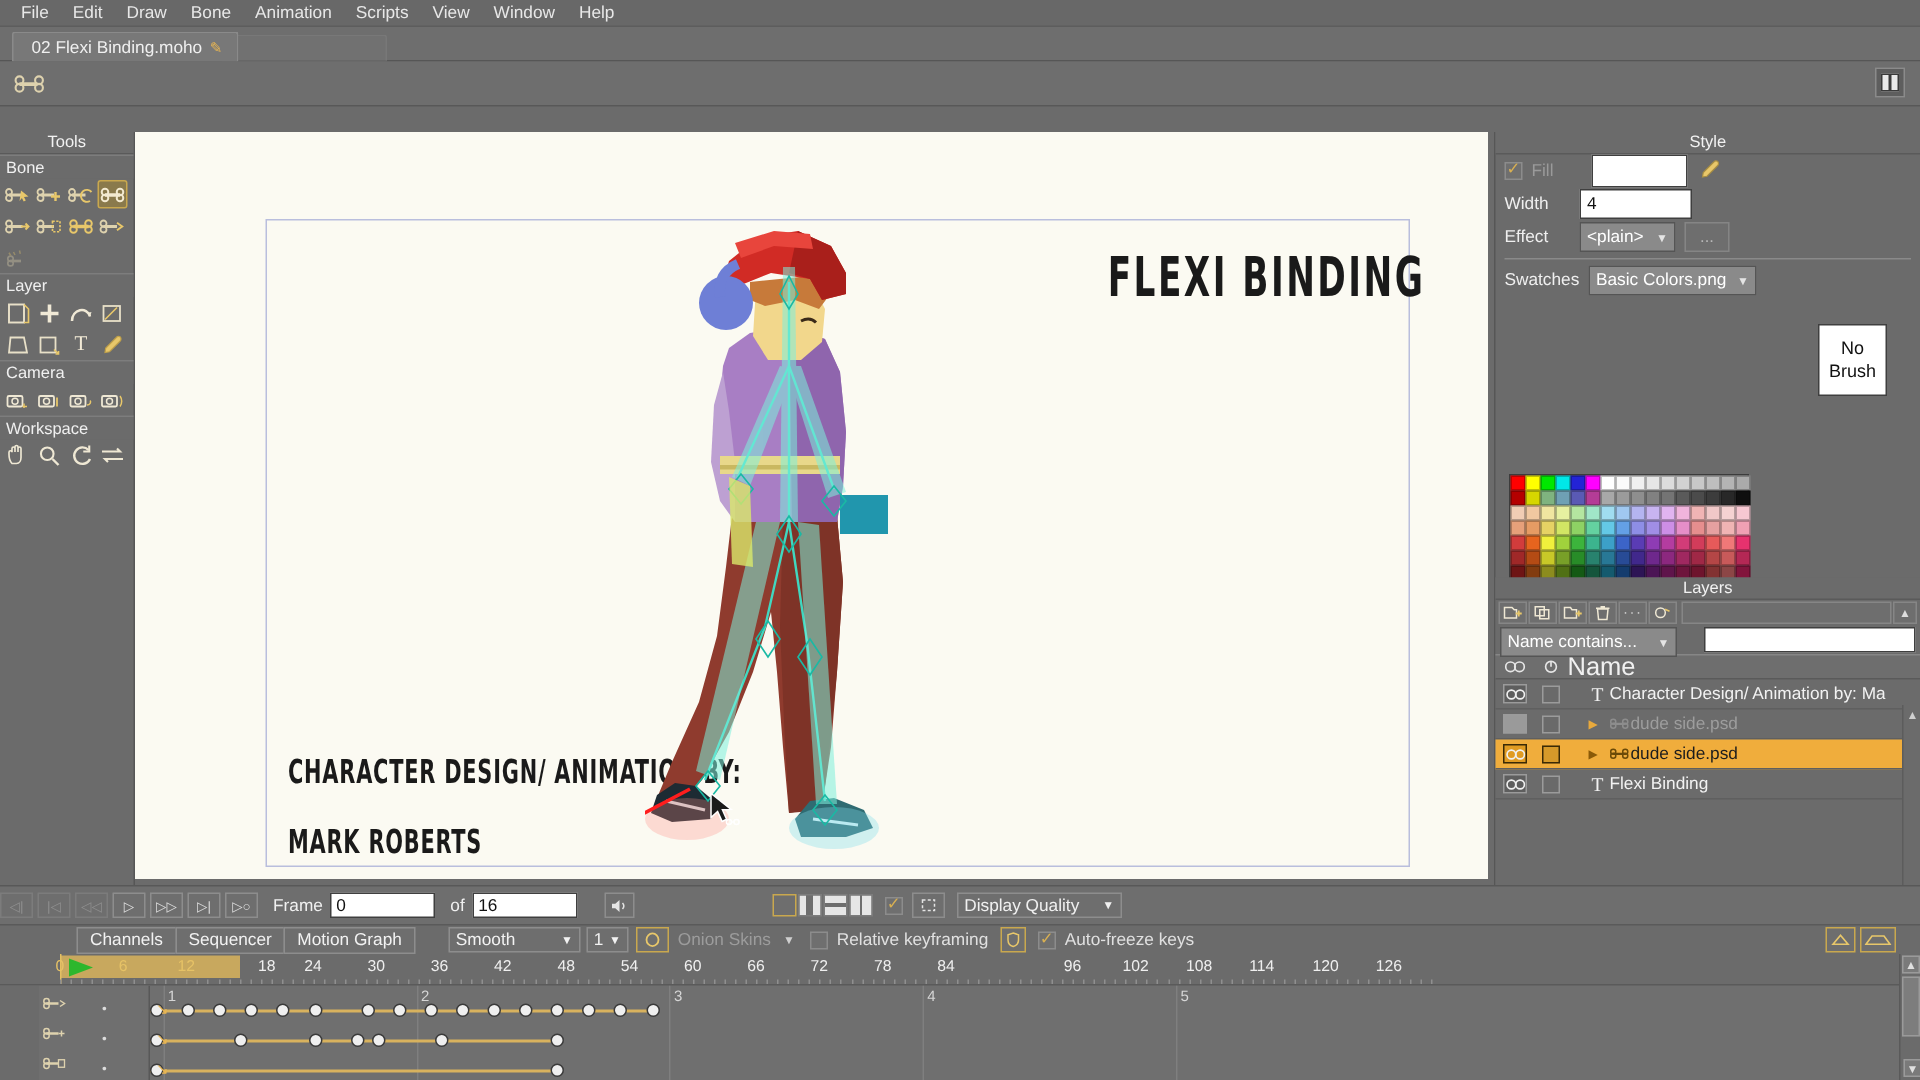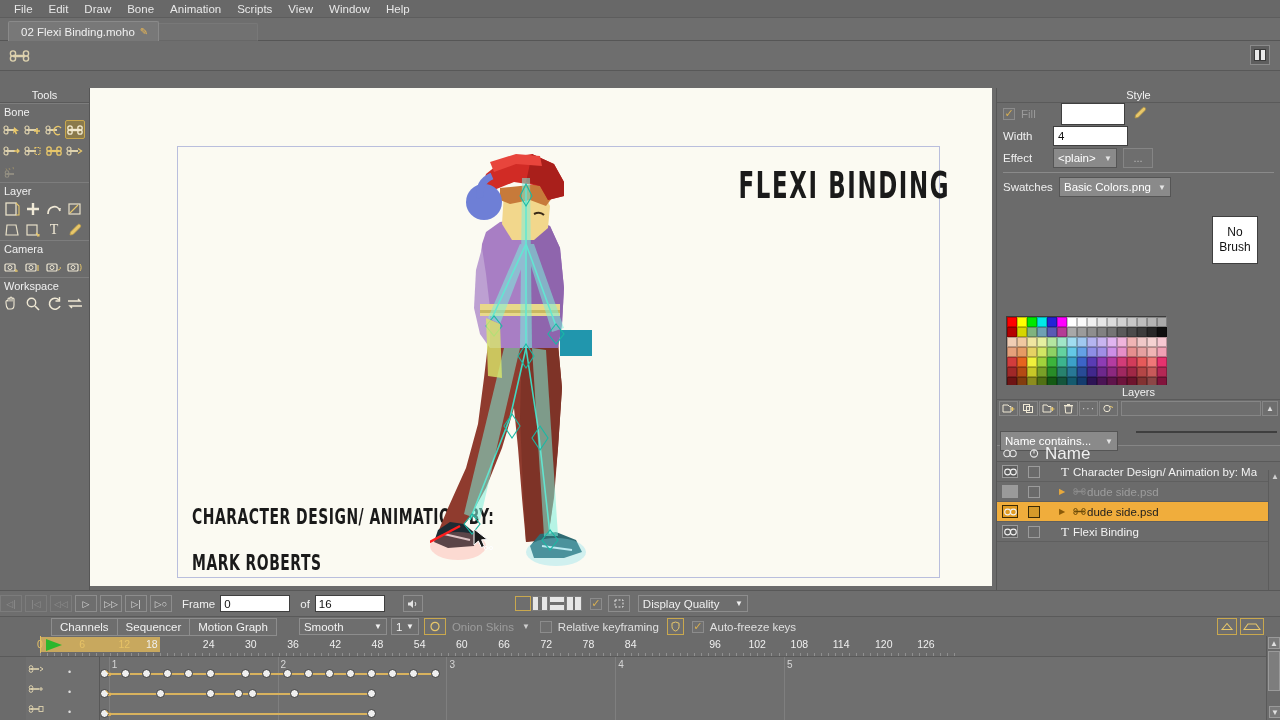--- a/index.html
+++ b/index.html
@@ -168,21 +168,21 @@
   .advrow { position:absolute; left:6px; top:360px; display:flex; align-items:center; gap:6px; font-size:11.5px; }
 
   
   .layers { position:absolute; left:0; top:297px; right:0; bottom:0; background:#6b6b6b; }
   .layer-toolbar { display:flex; align-items:center; height:17px; padding:1px 2px; gap:1px; }
   .lbtn { width:19px; height:15px; display:flex; align-items:center; justify-content:center;
           background:#6e6e6e; border:1px solid #868686; }
   .lfield { flex:1; height:15px; background:#6e6e6e; border:1px solid #868686; margin-left:2px;}
   .lcar { width:16px; height:15px; background:#6e6e6e; border:1px solid #868686;
           display:flex; align-items:center; justify-content:center; color:#ddd; font-size:8px;}
-  .filterrow { display:flex; height:19px; padding:14px 3px; gap:18px; }
+  .filterrow { display:flex; height:19px; padding:1px 3px; gap:18px; }
   .namecontains { flex:0 0 118px; }
   .filterinput { flex:1; background:#fff; border:1px solid #3f3f3f; }
   .lheader { display:flex; height:17px; background:#6e6e6e; border-top:1px solid #868686;
              border-bottom:1px solid #5a5a5a; align-items:center; font-size:17px; color:#f0f0f0; }
   .lrow { display:flex; height:20px; align-items:center; font-size:11.5px; color:#f2f2f2;
           border-bottom:1px solid #5f5f5f; }
   .lrow.sel { background:#f0ad3c; color:#1d1d1d; }
   .lrow.off .lname { color:#9d9d9d; }
   .eyecell { width:26px; display:flex; align-items:center; justify-content:center; }
   .lockcell { width:22px; display:flex; align-items:center; justify-content:center; }
@@ -1024,21 +1024,21 @@
   </div>
 
   <div class="ruler">
     <div class="rangebar"></div>
     <div class="greentri"></div>
     <div class="playhead"></div>
     <div id="ruler-ticks">
         <div class="tick hl" style="left: 37px;">0</div>
         <div class="tick hl" style="left: 79.2px;">6</div>
         <div class="tick hl" style="left: 118.4px;">12</div>
-        <div class="tick" style="left: 146px;">18</div>
+        <div class="tick" style="left: 172px;">18</div>
         <div class="tick" style="left: 202.8px;">24</div>
         <div class="tick" style="left: 245px;">30</div>
         <div class="tick" style="left: 287.2px;">36</div>
         <div class="tick" style="left: 329.4px;">42</div>
         <div class="tick" style="left: 371.6px;">48</div>
         <div class="tick" style="left: 413.8px;">54</div>
         <div class="tick" style="left: 456px;">60</div>
         <div class="tick" style="left: 498.2px;">66</div>
         <div class="tick" style="left: 540.4px;">72</div>
         <div class="tick" style="left: 582.6px;">78</div>

